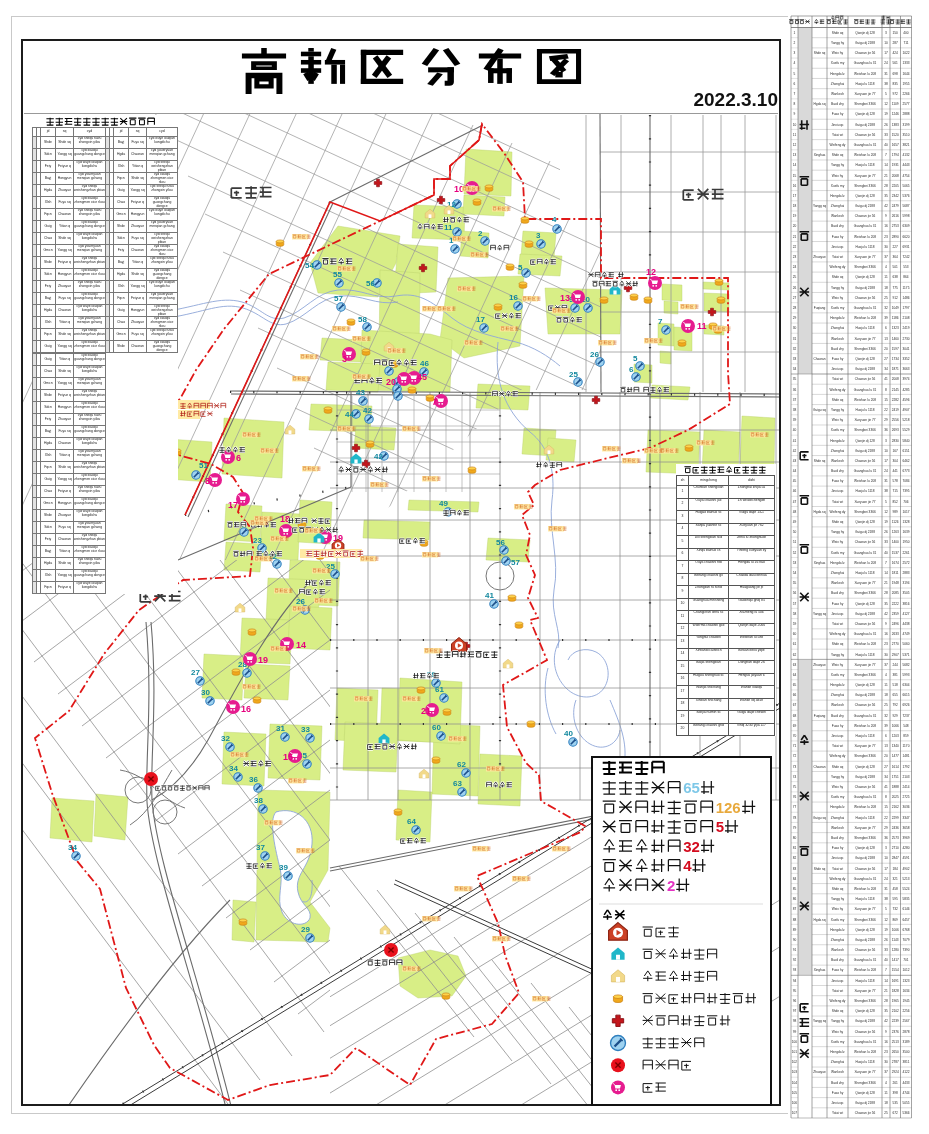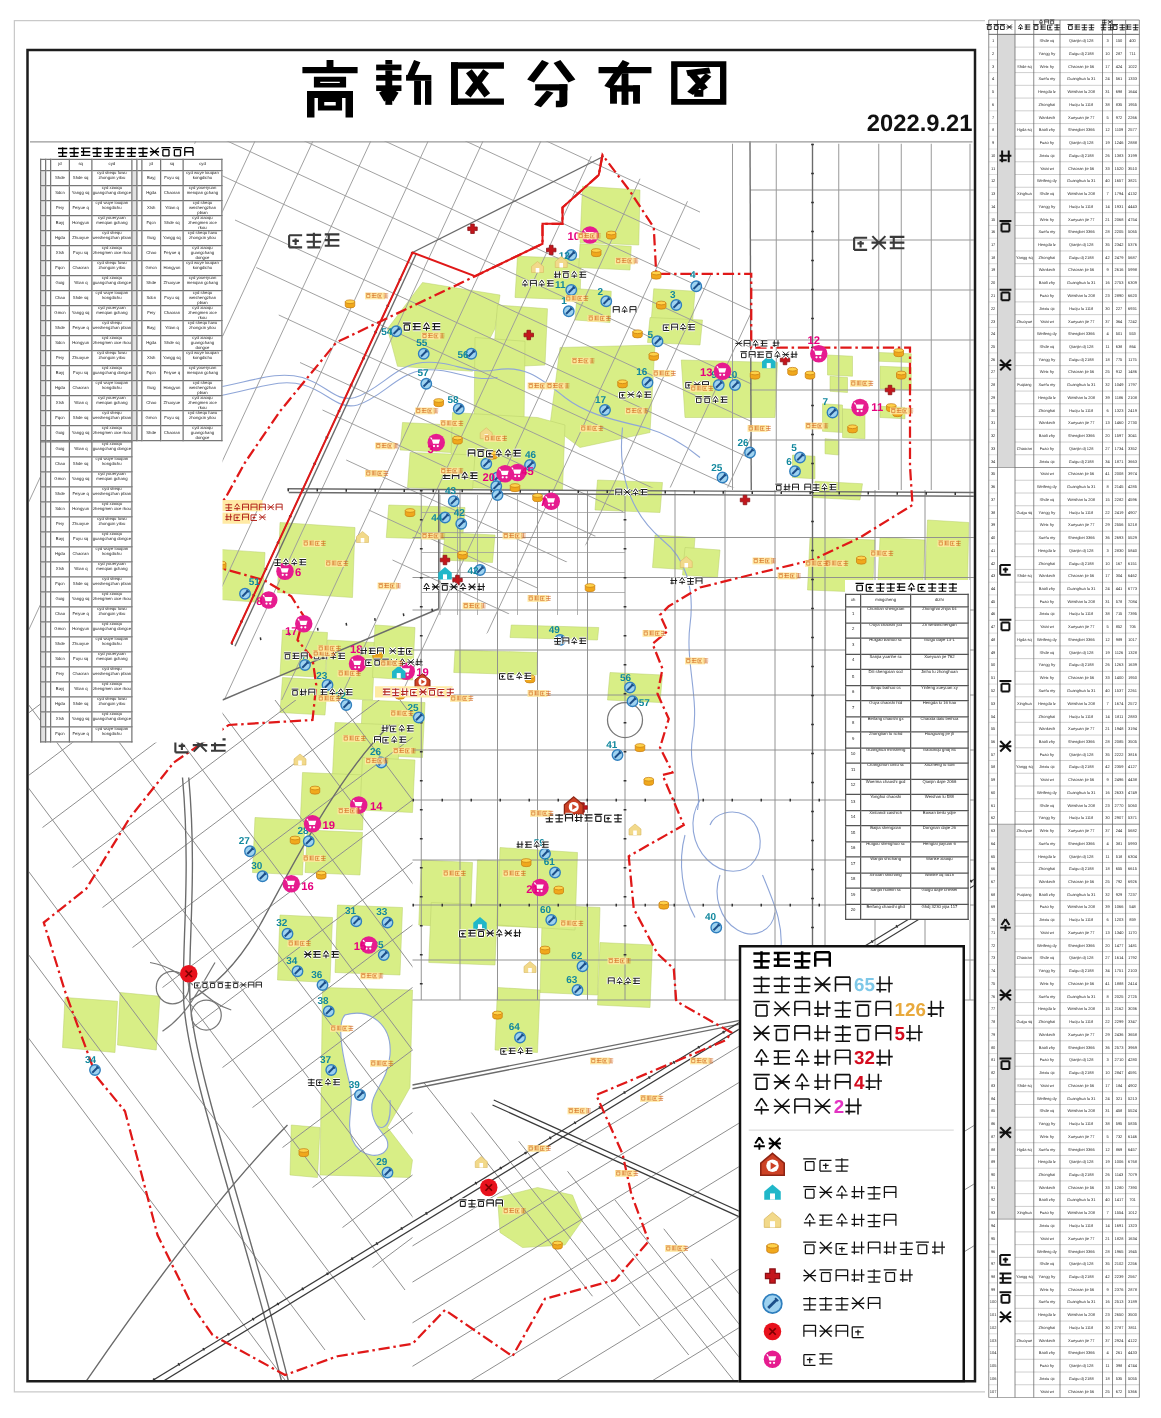--- a/index.html
+++ b/index.html
@@ -353,21 +353,21 @@
 <g transform="translate(536,48) scale(0.46)">
         <path d="M2,2 h96 v76 H2 Z M13,12 h74 v56 H13 Z" fill-rule="evenodd"></path>
         <path d="M28,18 l40,-5 3,10 -40,5 Z"></path>
         <path d="M32,26 l10,-6 24,28 -10,6 Z"></path>
         <path d="M62,23 l10,6 -32,32 -10,-6 Z"></path>
         <path d="M42,52 h16 v12 h-16 Z"></path>
       </g>
 </g>
   </svg>
 
-<div class="abs" style="left:600px;top:89px;width:178px;text-align:right;font-size:19px;font-weight:bold;color:#111">2022.9.21</div>
+<div class="abs" style="left:600px;top:89px;width:178px;text-align:right;font-size:19px;font-weight:bold;color:#111">2022.3.10</div>
 <svg class="abs" style="left:0;top:0" width="929" height="1134" viewBox="0 0 929 1134">
 <g clip-path="url(#mapclip)">
 <defs>
 <g id="test">
           <circle cx="0" cy="0" r="4.2" fill="#9ed2f0" stroke="#2f7fbe" stroke-width="1.1"></circle>
           <line x1="-2.2" y1="2.2" x2="2.4" y2="-2.4" stroke="#1c4f8a" stroke-width="1.6"></line>
           <line x1="1.2" y1="-3" x2="3" y2="-1.2" stroke="#1c4f8a" stroke-width="1"></line>
         </g>
 <g id="cart">
           <circle cx="0" cy="0" r="7" fill="#e61c8f"></circle>

